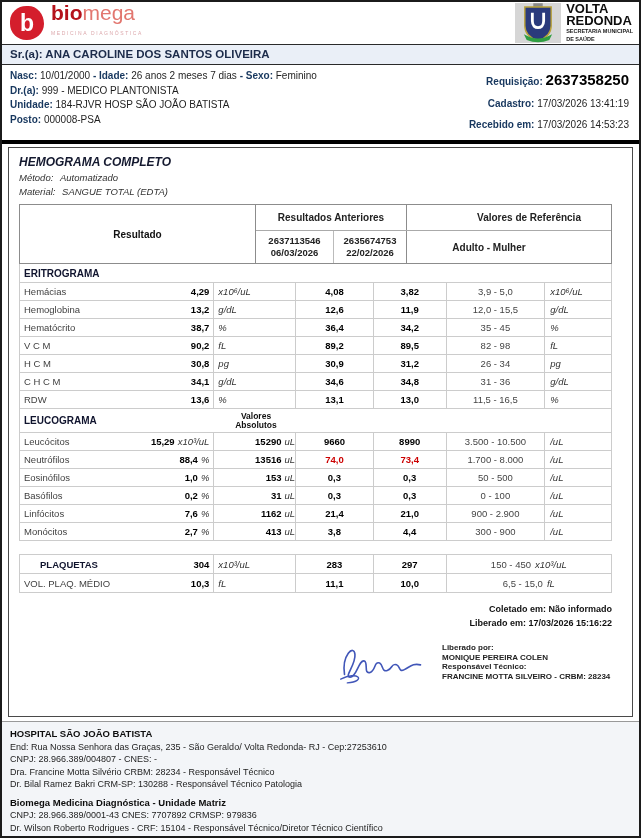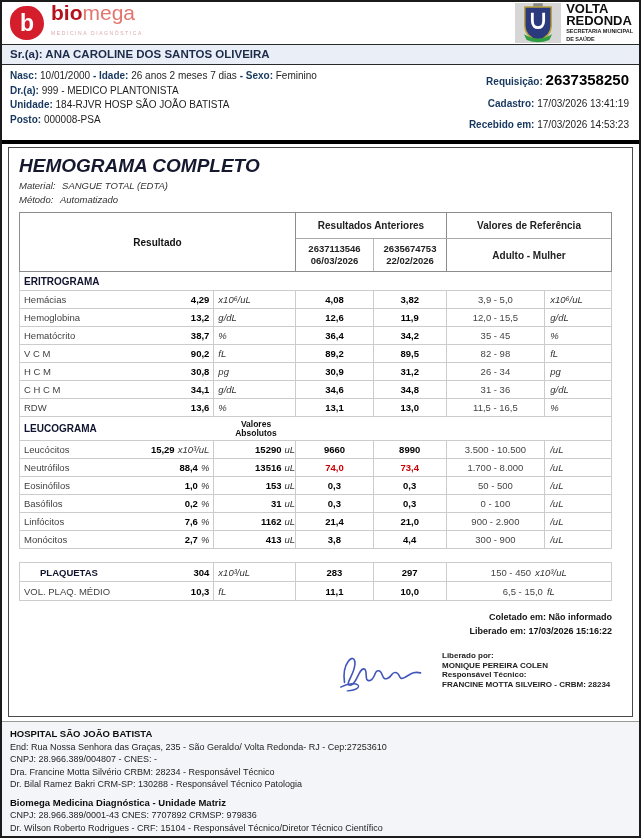--- a/index.html
+++ b/index.html
@@ -31,29 +31,29 @@
   .info-left { font-size:10px; line-height:14.5px; color:#1e1e1e; }
   .lbl { font-weight:bold; color:var(--navy,#17375e); }
   .info-right { text-align:right; font-size:10px; color:#1e1e1e; padding-top:2px; }
   .req-line { margin-bottom:10px; }
   .req-num { font-size:15px; font-weight:bold; color:#000; }
   .cad-line { margin-bottom:10px; }
   .divider { height:4px; background:#000; margin-top:2px; }
   
   .reportbox { margin:3px 6px 0 6px; border:1px solid #4a4a4a; height:576px;
     padding:5px 10px 0 10px; display:flex; flex-direction:column; }
-  .exam-title { font-size:19px; font-weight:bold; font-style:italic; color:#14192f; margin-top:2px; }
+  .exam-title { font-size:12px; font-weight:bold; font-style:italic; color:#14192f; margin-top:2px; }
   .exam-line { font-size:9.5px; font-style:italic; color:#333; margin-top:3px; }
   .exam-line .xval { margin-left:4px; }
   
   .htable { border:1px solid #8c8c8c; margin-top:7px; display:flex; width:593px; font-size:10px; }
   .h-resultado { width:277px; border-right:1px solid #8c8c8c; display:flex; align-items:center; justify-content:center;
     font-weight:bold; color:#111; }
   .h-right { flex:1; display:flex; flex-direction:column; }
-  .h-row1 { display:flex; height:26px; border-bottom:1px solid #aaa; }
+  .h-row1 { display:flex; height:26px; border-bottom:1px solid #aaa;gap:40px; }
   .h-row2 { display:flex; height:32px; }
   .h-ant { width:151px; border-right:1px solid #8c8c8c; display:flex; align-items:center; justify-content:center; font-weight:bold; }
   .h-ref { width:164px; display:flex; align-items:center; justify-content:center; font-weight:bold; }
   .h-p1 { width:78px; border-right:1px solid #bbb; text-align:center; font-weight:bold; font-size:9.5px; line-height:12px; padding-top:4px; }
   .h-p2 { width:73px; border-right:1px solid #8c8c8c; text-align:center; font-weight:bold; font-size:9.5px; line-height:12px; padding-top:4px; }
   .h-adult { width:164px; display:flex; align-items:center; justify-content:center; font-weight:bold; }
   
   .rows-block { width:593px; border-left:1px solid #ccc; border-right:1px solid #ccc; }
   .sect-row { display:flex; align-items:center; border-bottom:1px solid #ccc; height:19px;
     font-size:10px; font-weight:bold; color:#10142e; }
@@ -162,26 +162,26 @@
         <span>17/03/2026 14:53:23</span>
       </div>
     </div>
   </div>
 
   <div class="divider"></div>
 
   <div class="reportbox">
     <div class="exam-title">HEMOGRAMA COMPLETO</div>
     <div class="exam-line">
+      <span>Método:</span>
+      <span class="xval">Automatizado</span>
+    </div>
+    <div class="exam-line">
       <span>Material:</span>
       <span class="xval">SANGUE TOTAL (EDTA)</span>
-    </div>
-    <div class="exam-line">
-      <span>Método:</span>
-      <span class="xval">Automatizado</span>
     </div>
 
     <div class="htable">
       <div class="h-resultado">Resultado</div>
       <div class="h-right">
         <div class="h-row1">
           <div class="h-ant">Resultados Anteriores</div>
           <div class="h-ref">Valores de Referência</div>
         </div>
         <div class="h-row2">

